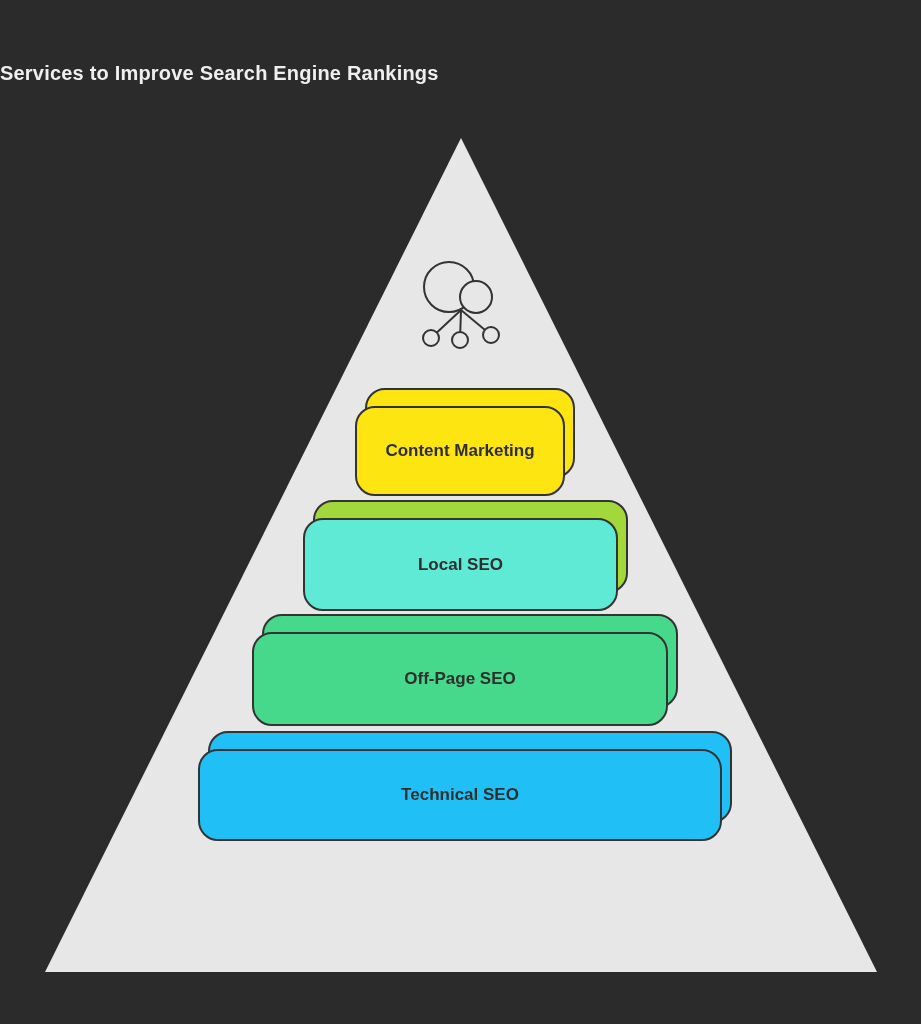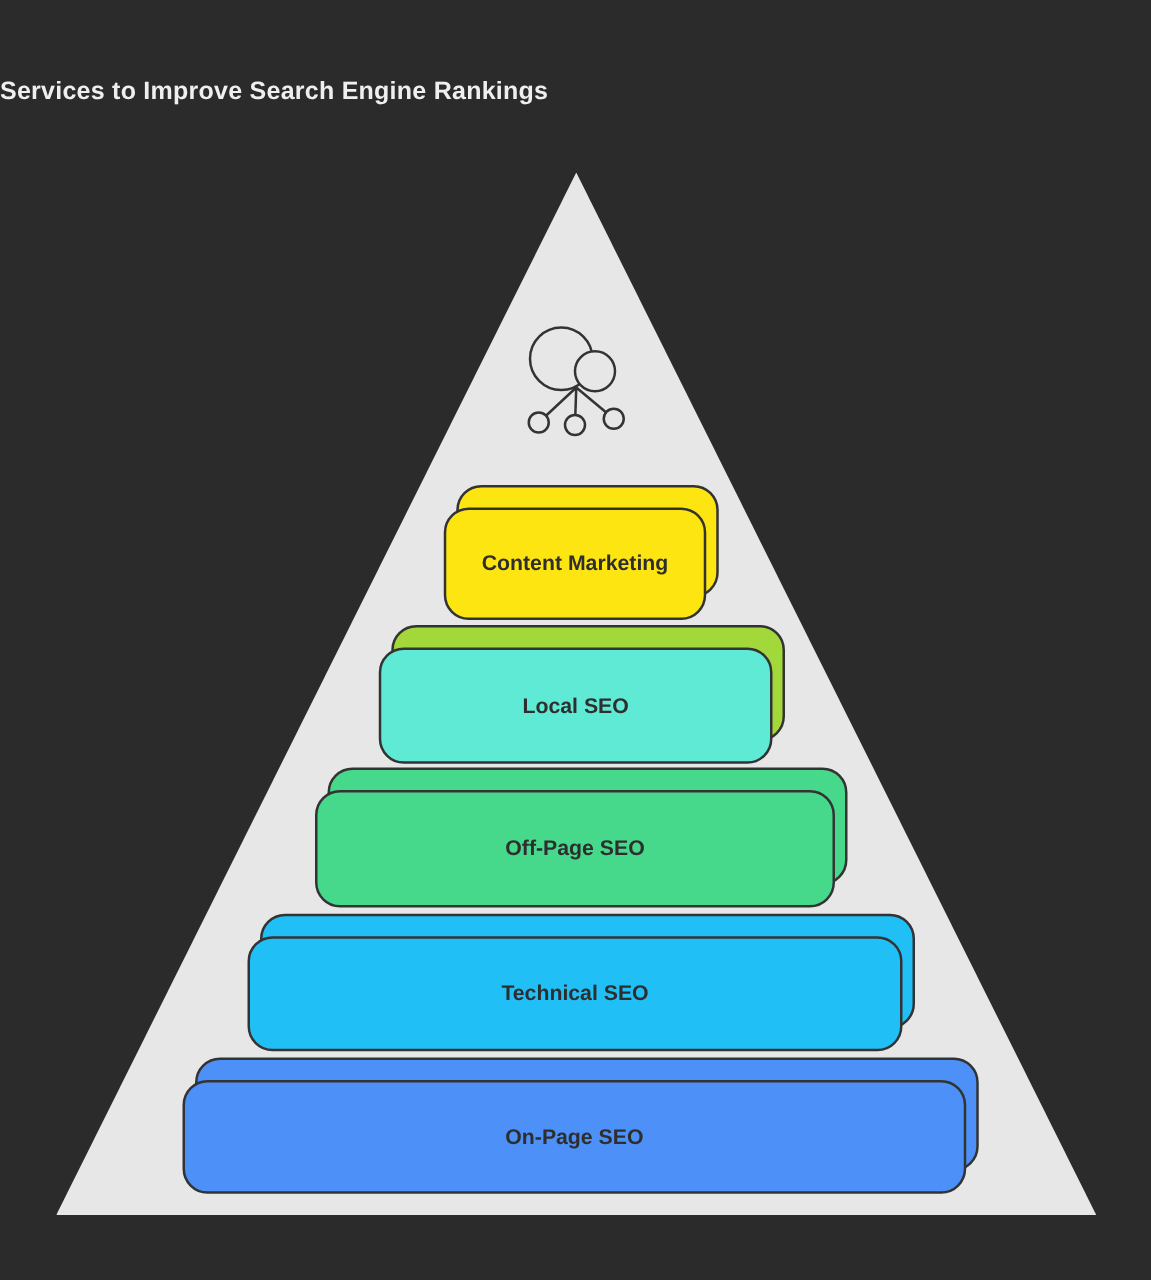--- a/index.html
+++ b/index.html
@@ -126,20 +126,14 @@
     </div>
   </div>
 
   <div class="layer layer-3">
     <div class="box back" style="background: rgb(70, 217, 139);"></div>
     <div class="box front" style="background: rgb(70, 217, 139);">
       <span class="label">Off-Page SEO</span>
     </div>
   </div>
 
-  <div class="layer layer-5">
-    <div class="box back" style="background: rgb(77, 144, 247);"></div>
-    <div class="box front" style="background: rgb(77, 144, 247);">
-      <span class="label">On-Page SEO</span>
-    </div>
-  </div>
 
 </div>
 
 </body></html>

